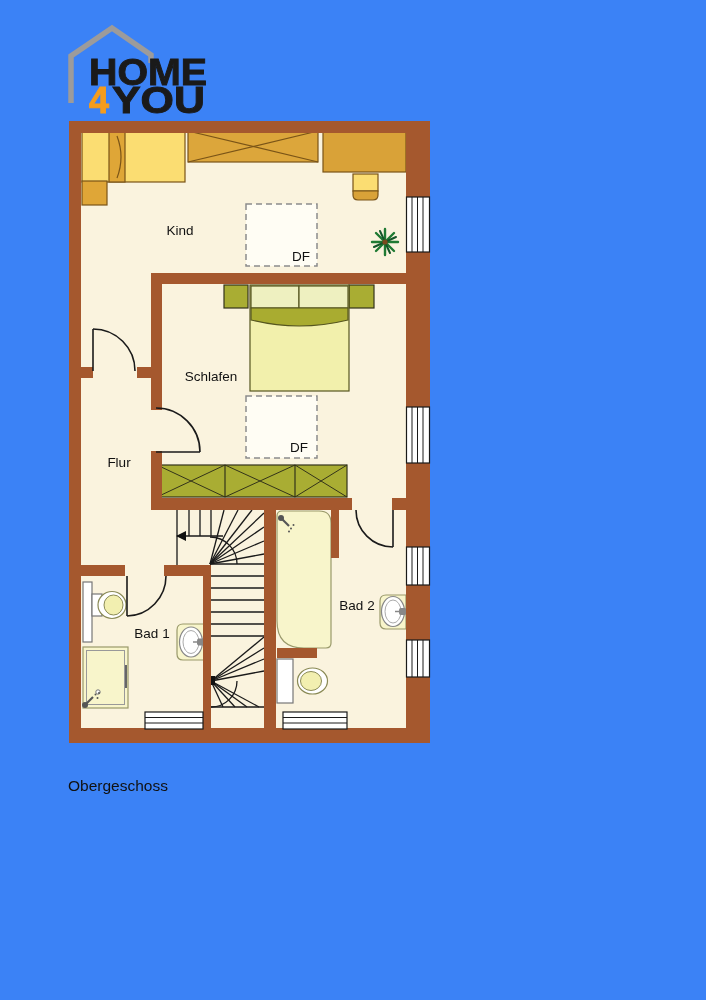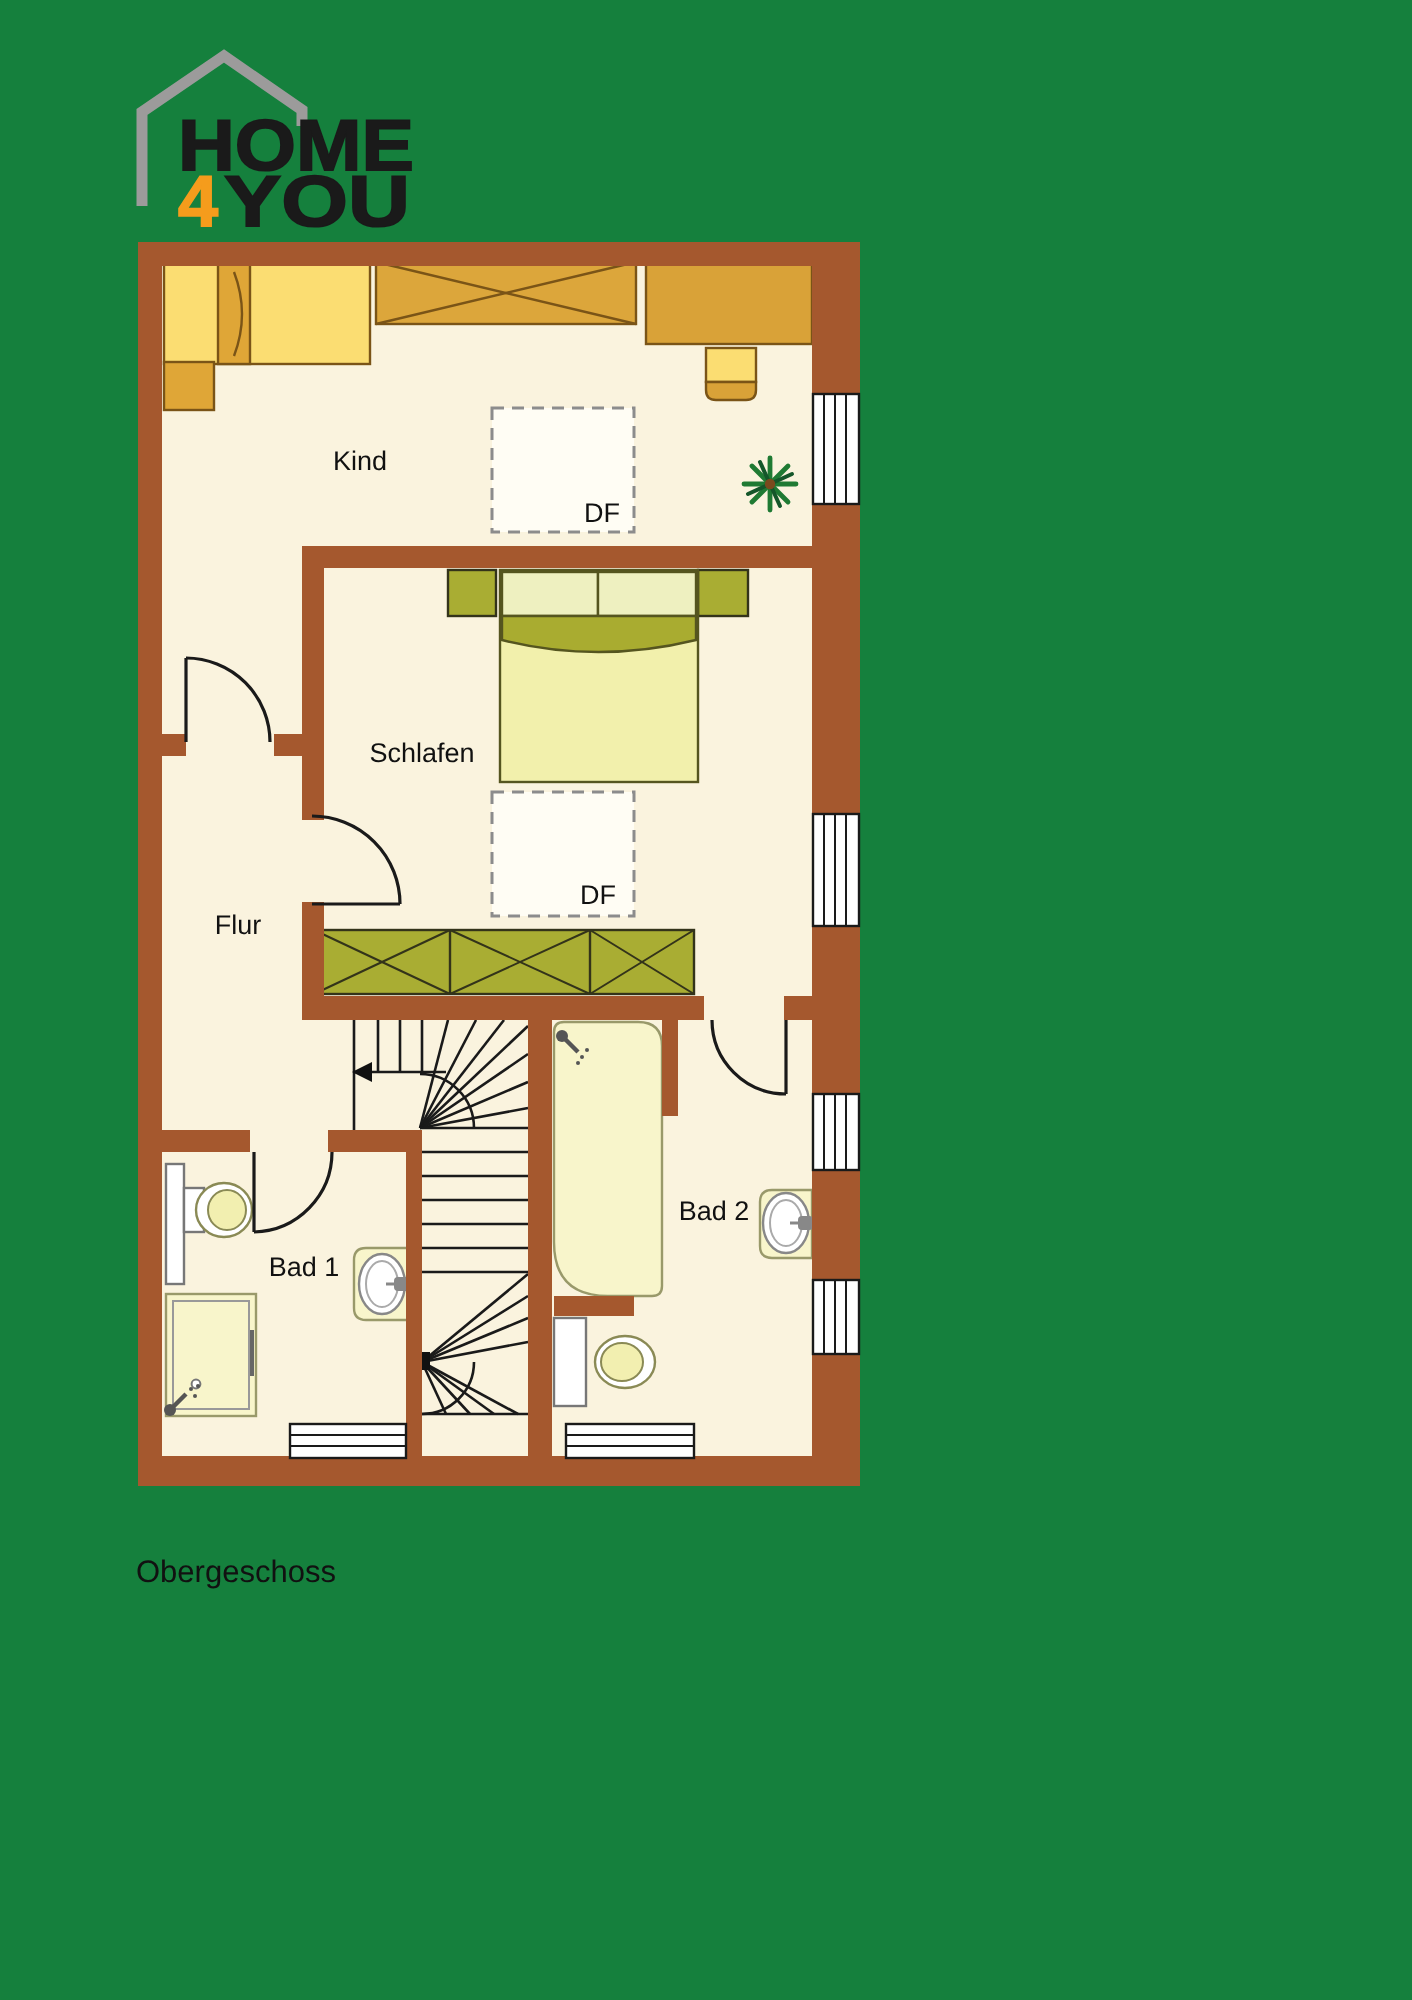--- a/index.html
+++ b/index.html
@@ -1,16 +1,16 @@
 <!DOCTYPE html>
 <html><head>
 <meta charset="utf-8">
 <style>
   html,body{margin:0;padding:0;background:#ffffff;}
-  .canvas{position:relative;width:706px;height:1000px;background:#15803d;overflow:hidden;
+  .canvas{position:relative;width:706px;height:1000px;background:#3b82f6;overflow:hidden;
           font-family:"Liberation Sans", sans-serif;text-align:center;}
   svg{position:absolute;left:0;top:0;}
   .wall{fill:#A5582E;stroke:none;}
   .floor{fill:#FAF3DE;}
   .win rect{fill:#FFFFFF;stroke:#1a1a1a;stroke-width:1.2;}
   .win line{stroke:#1a1a1a;stroke-width:1;}
   .door{stroke:#1a1a1a;stroke-width:1.6;fill:none;}
   .tan{fill:#DCA63B;stroke:#7a5417;stroke-width:1.2;}
   .tan2{fill:#D9A238;stroke:#7a5417;stroke-width:1.2;}
   .mustard{fill:#DFA637;stroke:#7a5417;stroke-width:1.2;}

